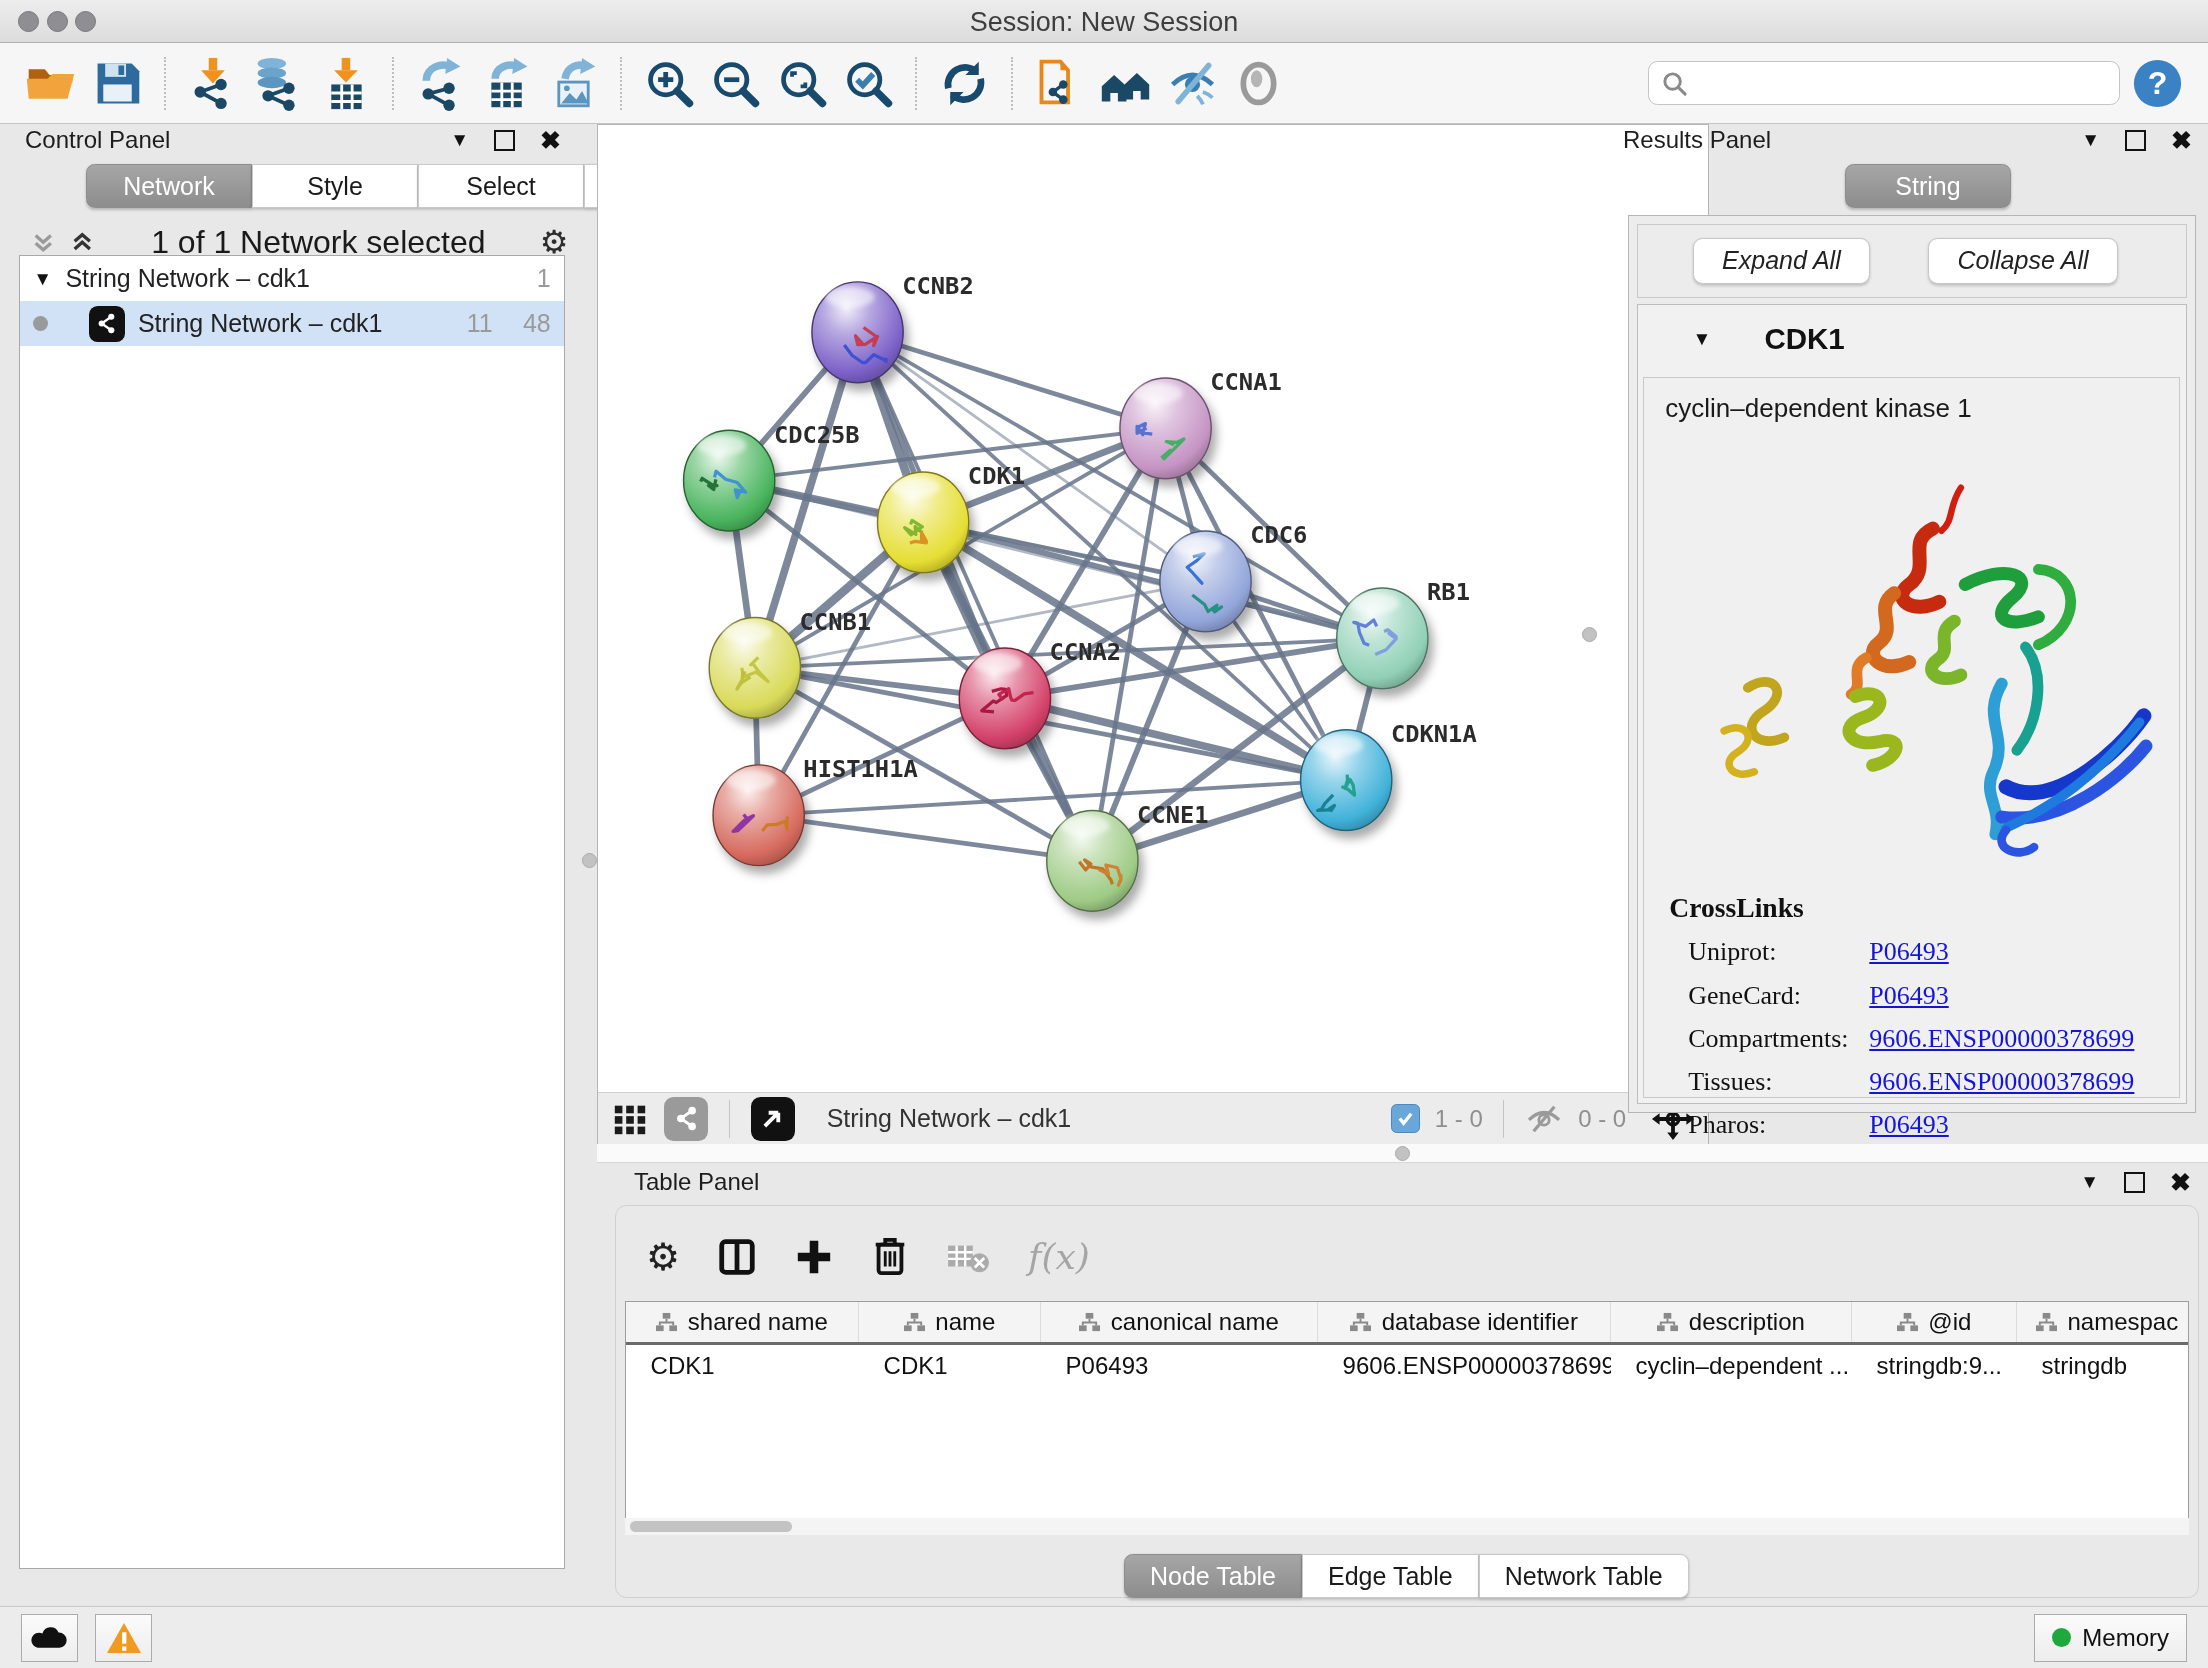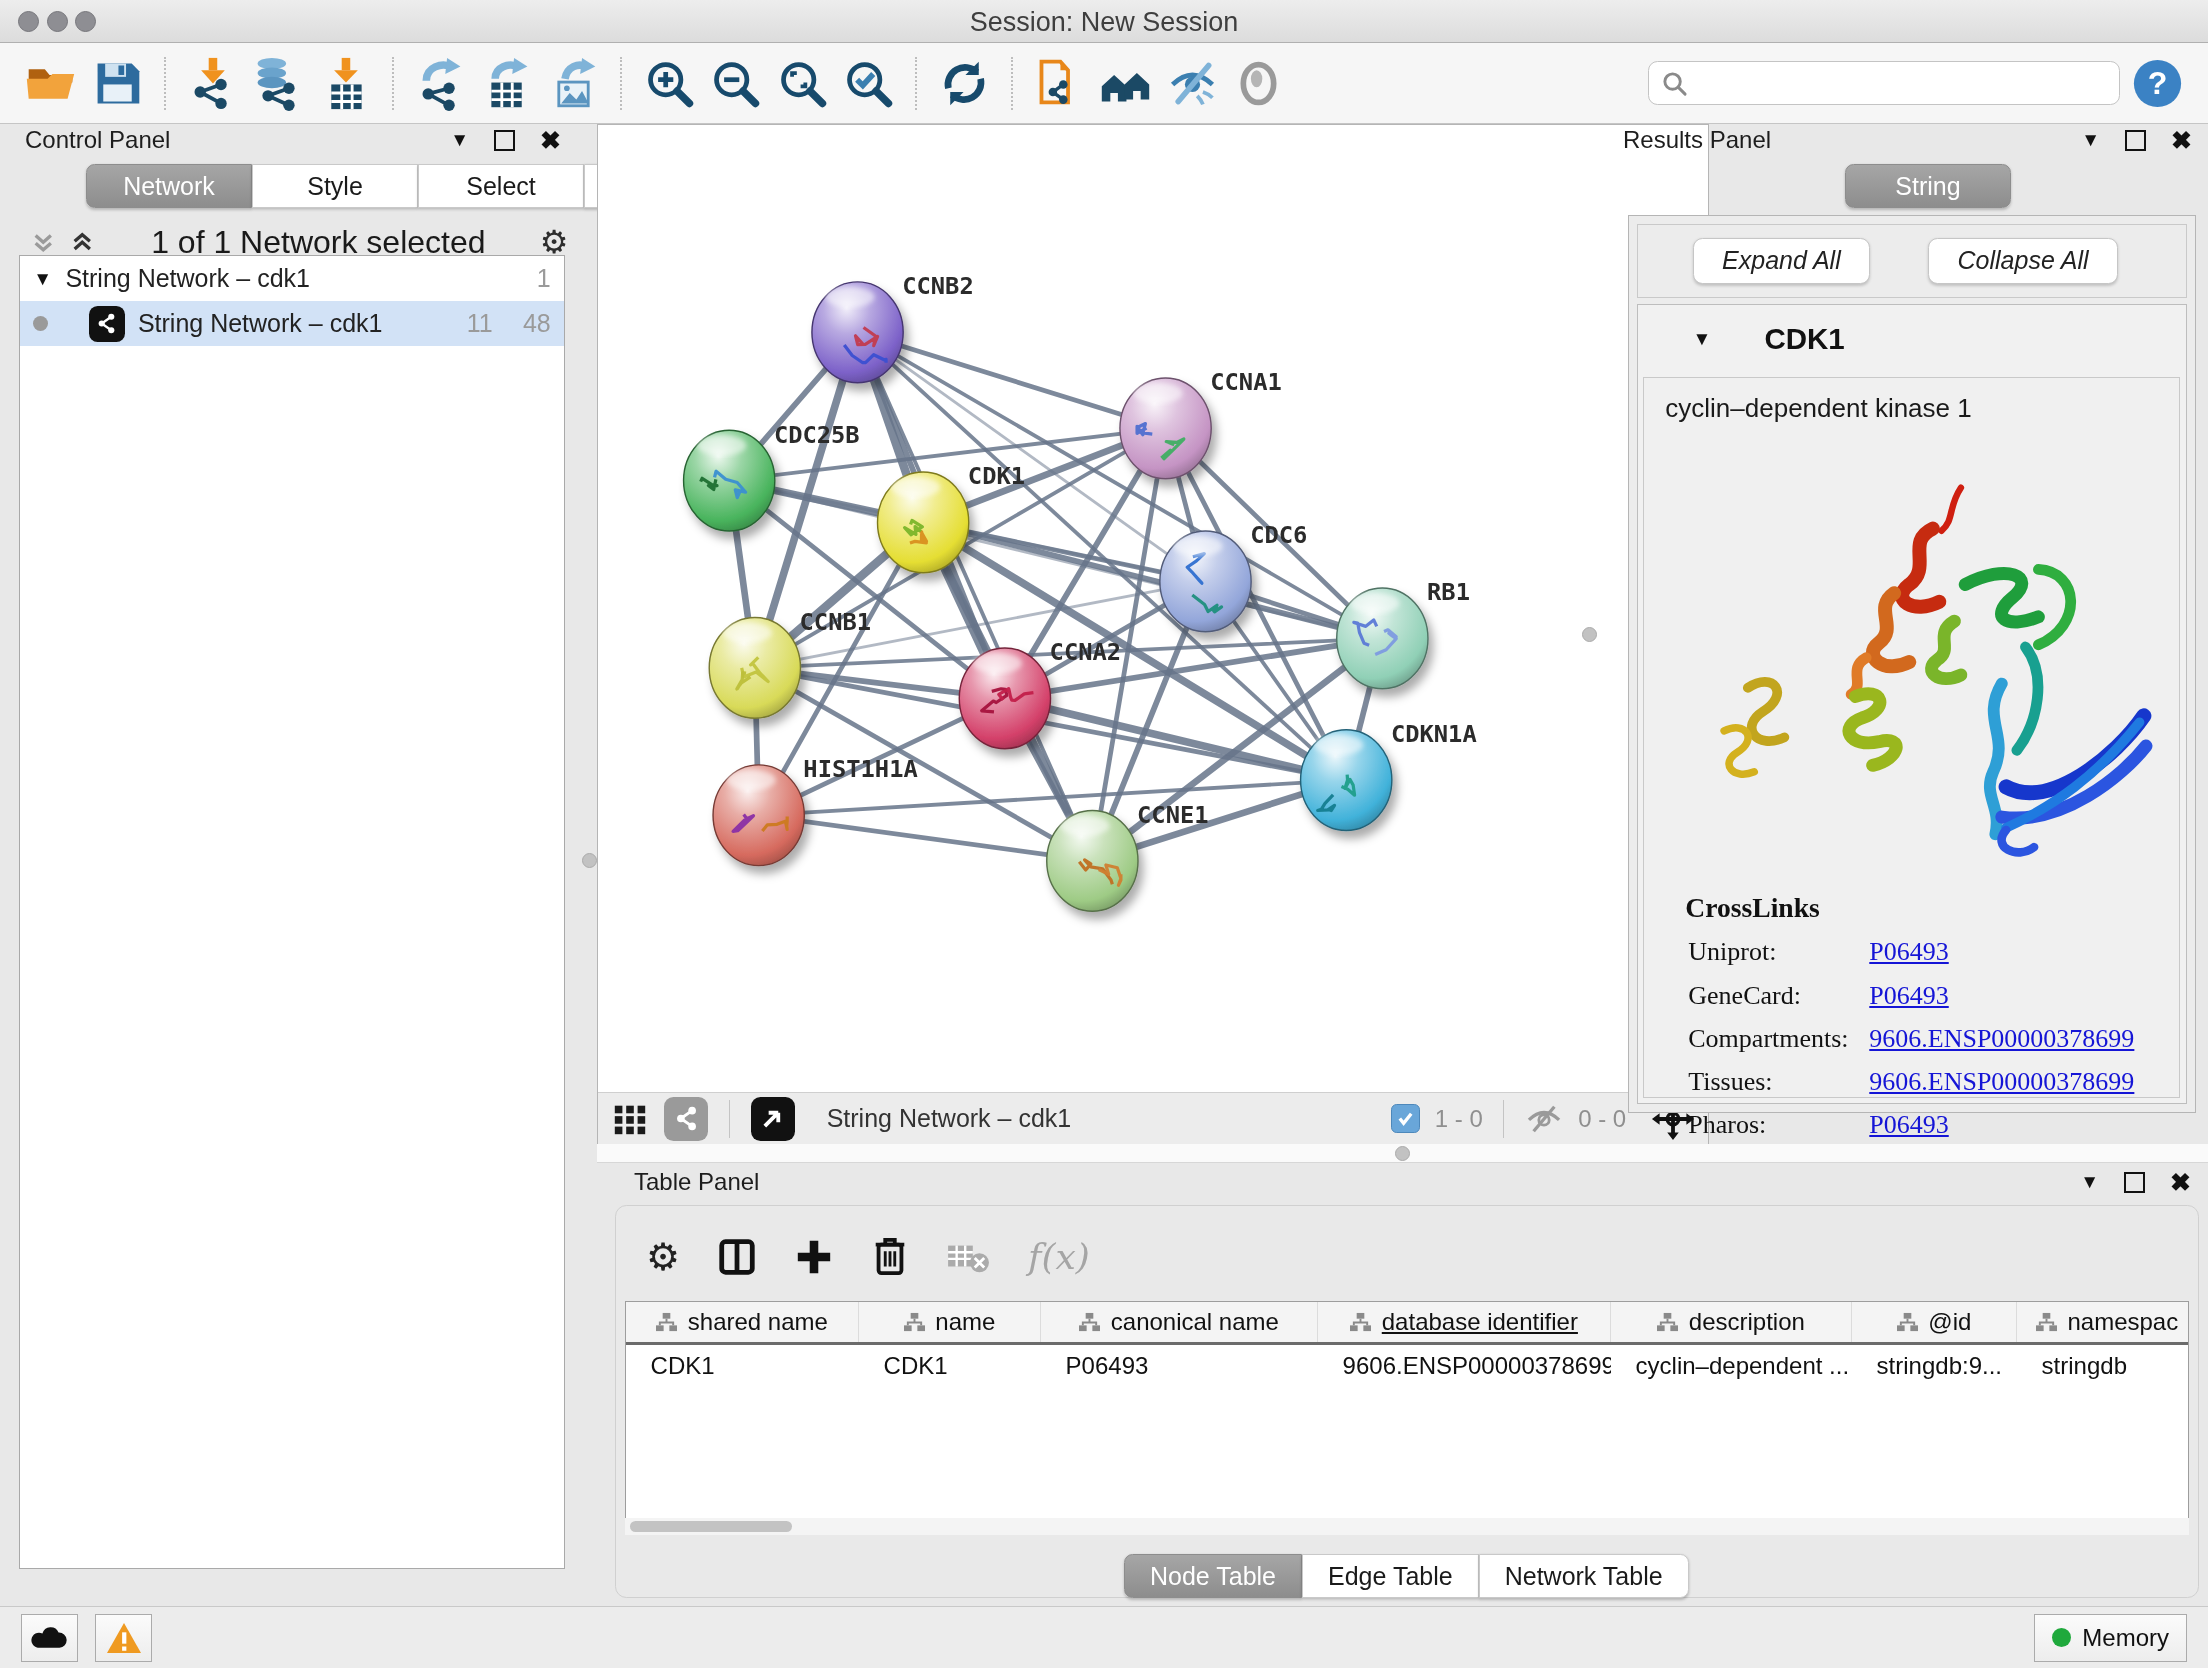--- a/index.html
+++ b/index.html
@@ -70,21 +70,21 @@
   .rp-btn{position:absolute;top:13.3px;height:44px;border-radius:9.5px;background:#fff;border:1px solid #c6c6c6;
     box-shadow:0 1.9px 2.9px rgba(0,0,0,.18);display:flex;align-items:center;justify-content:center;
     font-size:25px;padding:0 28.5px;}
   #entry-box{position:absolute;left:7.6px;right:7.6px;top:88px;bottom:7.6px;background:#f1f1f1;border:1px solid #bdbdbd;}
   #entry-head{height:68px;display:flex;align-items:center;gap:53px;padding-left:55px;}
   #entry-title{font-size:29.5px;font-weight:bold;color:#111;}
   #entry-body{position:absolute;left:5.7px;right:5.7px;top:72px;bottom:5.7px;background:#f0f0f0;border:1px solid #c9c9c9;}
   #entry-desc{font-size:26px;color:#1a1a1a;padding:15px 0 0 21px;}
   #protein-wrap{position:absolute;left:19px;top:86px;width:514px;height:409px;}
   #crosslinks{position:absolute;left:25px;top:514px;right:9.5px;font-family:"Liberation Serif",serif;}
-  #crosslinks-title{font-size:27.6px;font-weight:bold;color:#111;margin-left:16px;}
+  #crosslinks-title{font-size:27.6px;font-weight:bold;color:#111;}
   .cl-row{display:flex;margin-top:13.3px;}
   .cl-label{width:181px;font-size:26px;color:#111;padding-left:19px;}
   .cl-value{font-size:26px;color:#1515d6;text-decoration:underline;}
   
   #table-panel{position:absolute;left:597px;top:1162px;right:0;height:445px;}
   #tp-box{position:absolute;left:18px;right:9.5px;top:43px;bottom:8.6px;background:#e9e9e9;
     border:1px solid #d0d0d0;border-radius:11.4px;}
   #tp-toolbar{display:flex;align-items:center;gap:36px;padding:21px 0 0 30px;height:59px;}
   #tp-table{position:absolute;left:8.6px;right:8.6px;top:95px;height:217px;background:#fff;border:1px solid #9d9d9d;overflow:hidden;}
   #tp-header{display:flex;background:#f4f4f4;border-bottom:3.8px solid #6b6b6b;height:40px;}
@@ -703,21 +703,21 @@
             </div>
             <div class="th" style="width: 277px;">
               <svg width="23" height="21" viewBox="0 0 24 22">
                 <rect x="8" y="1" width="8" height="6" fill="#8a8a8a"></rect>
                 <rect x="1" y="14" width="8" height="6" fill="#8a8a8a"></rect>
                 <rect x="15" y="14" width="8" height="6" fill="#8a8a8a"></rect>
                 <path d="M12 7v4M5 14v-3h14v3" stroke="#8a8a8a" stroke-width="2" fill="none"></path>
               </svg>
               <span>canonical name</span>
             </div>
-            <div class="th" style="width: 293px; text-decoration: underline;">
+            <div class="th" style="width: 293px;">
               <svg width="23" height="21" viewBox="0 0 24 22">
                 <rect x="8" y="1" width="8" height="6" fill="#8a8a8a"></rect>
                 <rect x="1" y="14" width="8" height="6" fill="#8a8a8a"></rect>
                 <rect x="15" y="14" width="8" height="6" fill="#8a8a8a"></rect>
                 <path d="M12 7v4M5 14v-3h14v3" stroke="#8a8a8a" stroke-width="2" fill="none"></path>
               </svg>
               <span>database identifier</span>
             </div>
             <div class="th" style="width: 241px;">
               <svg width="23" height="21" viewBox="0 0 24 22">

